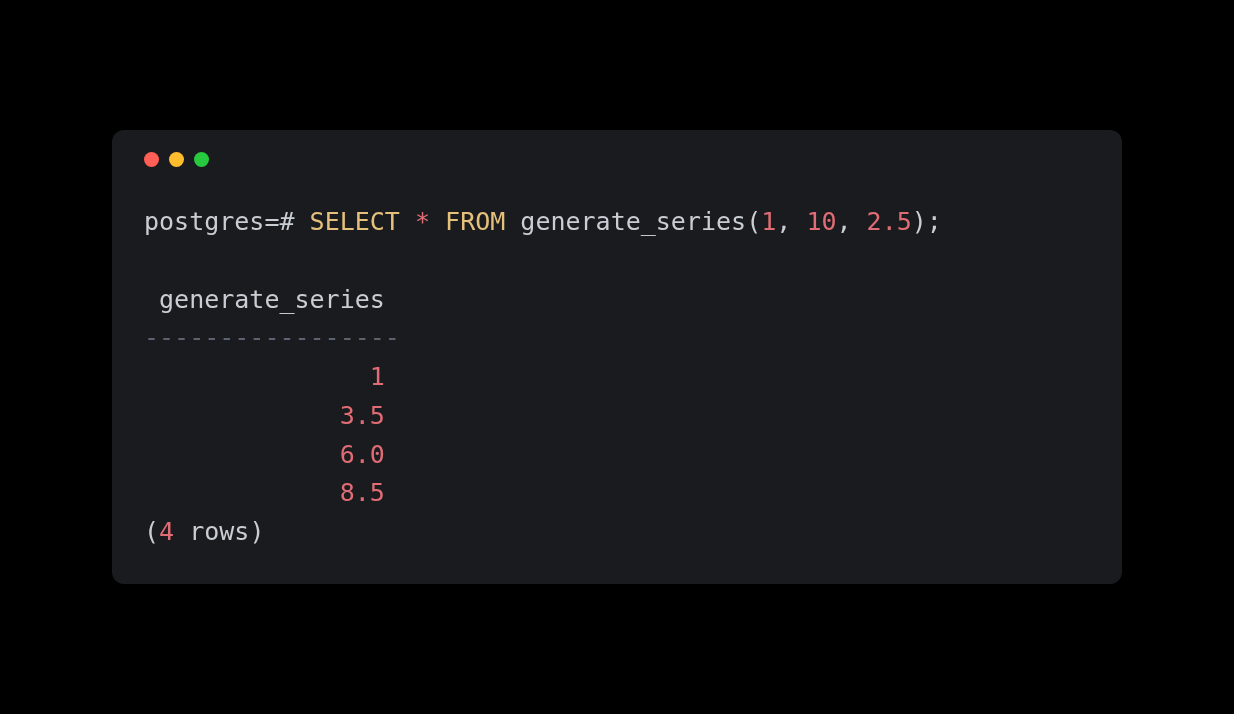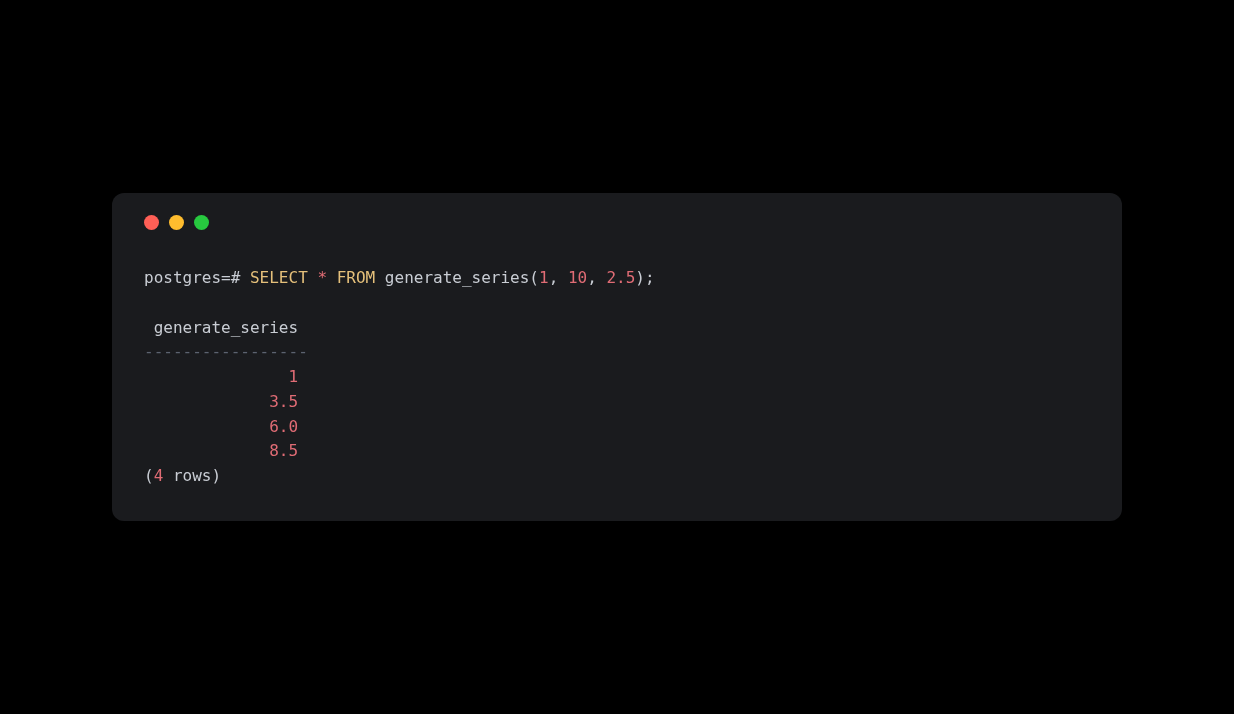--- a/index.html
+++ b/index.html
@@ -30,21 +30,21 @@
     }
     .traffic-light {
       width: 15px;
       height: 15px;
       border-radius: 50%;
     }
     .tl-close { background: #ff5f56; }
     .tl-min { background: #ffbd2e; }
     .tl-max { background: #27c93f; }
     .terminal-body {
-      font-size: 16px;
+      font-size: 25px;
       line-height: 1.55;
       color: #c9cdd4;
       white-space: pre;
     }
     .prompt { color: #c9cdd4; }
     .keyword { color: #e5c07b; }
     .star { color: #e06c75; }
     .func { color: #c9cdd4; }
     .paren { color: #c9cdd4; }
     .number { color: #e06c75; }

